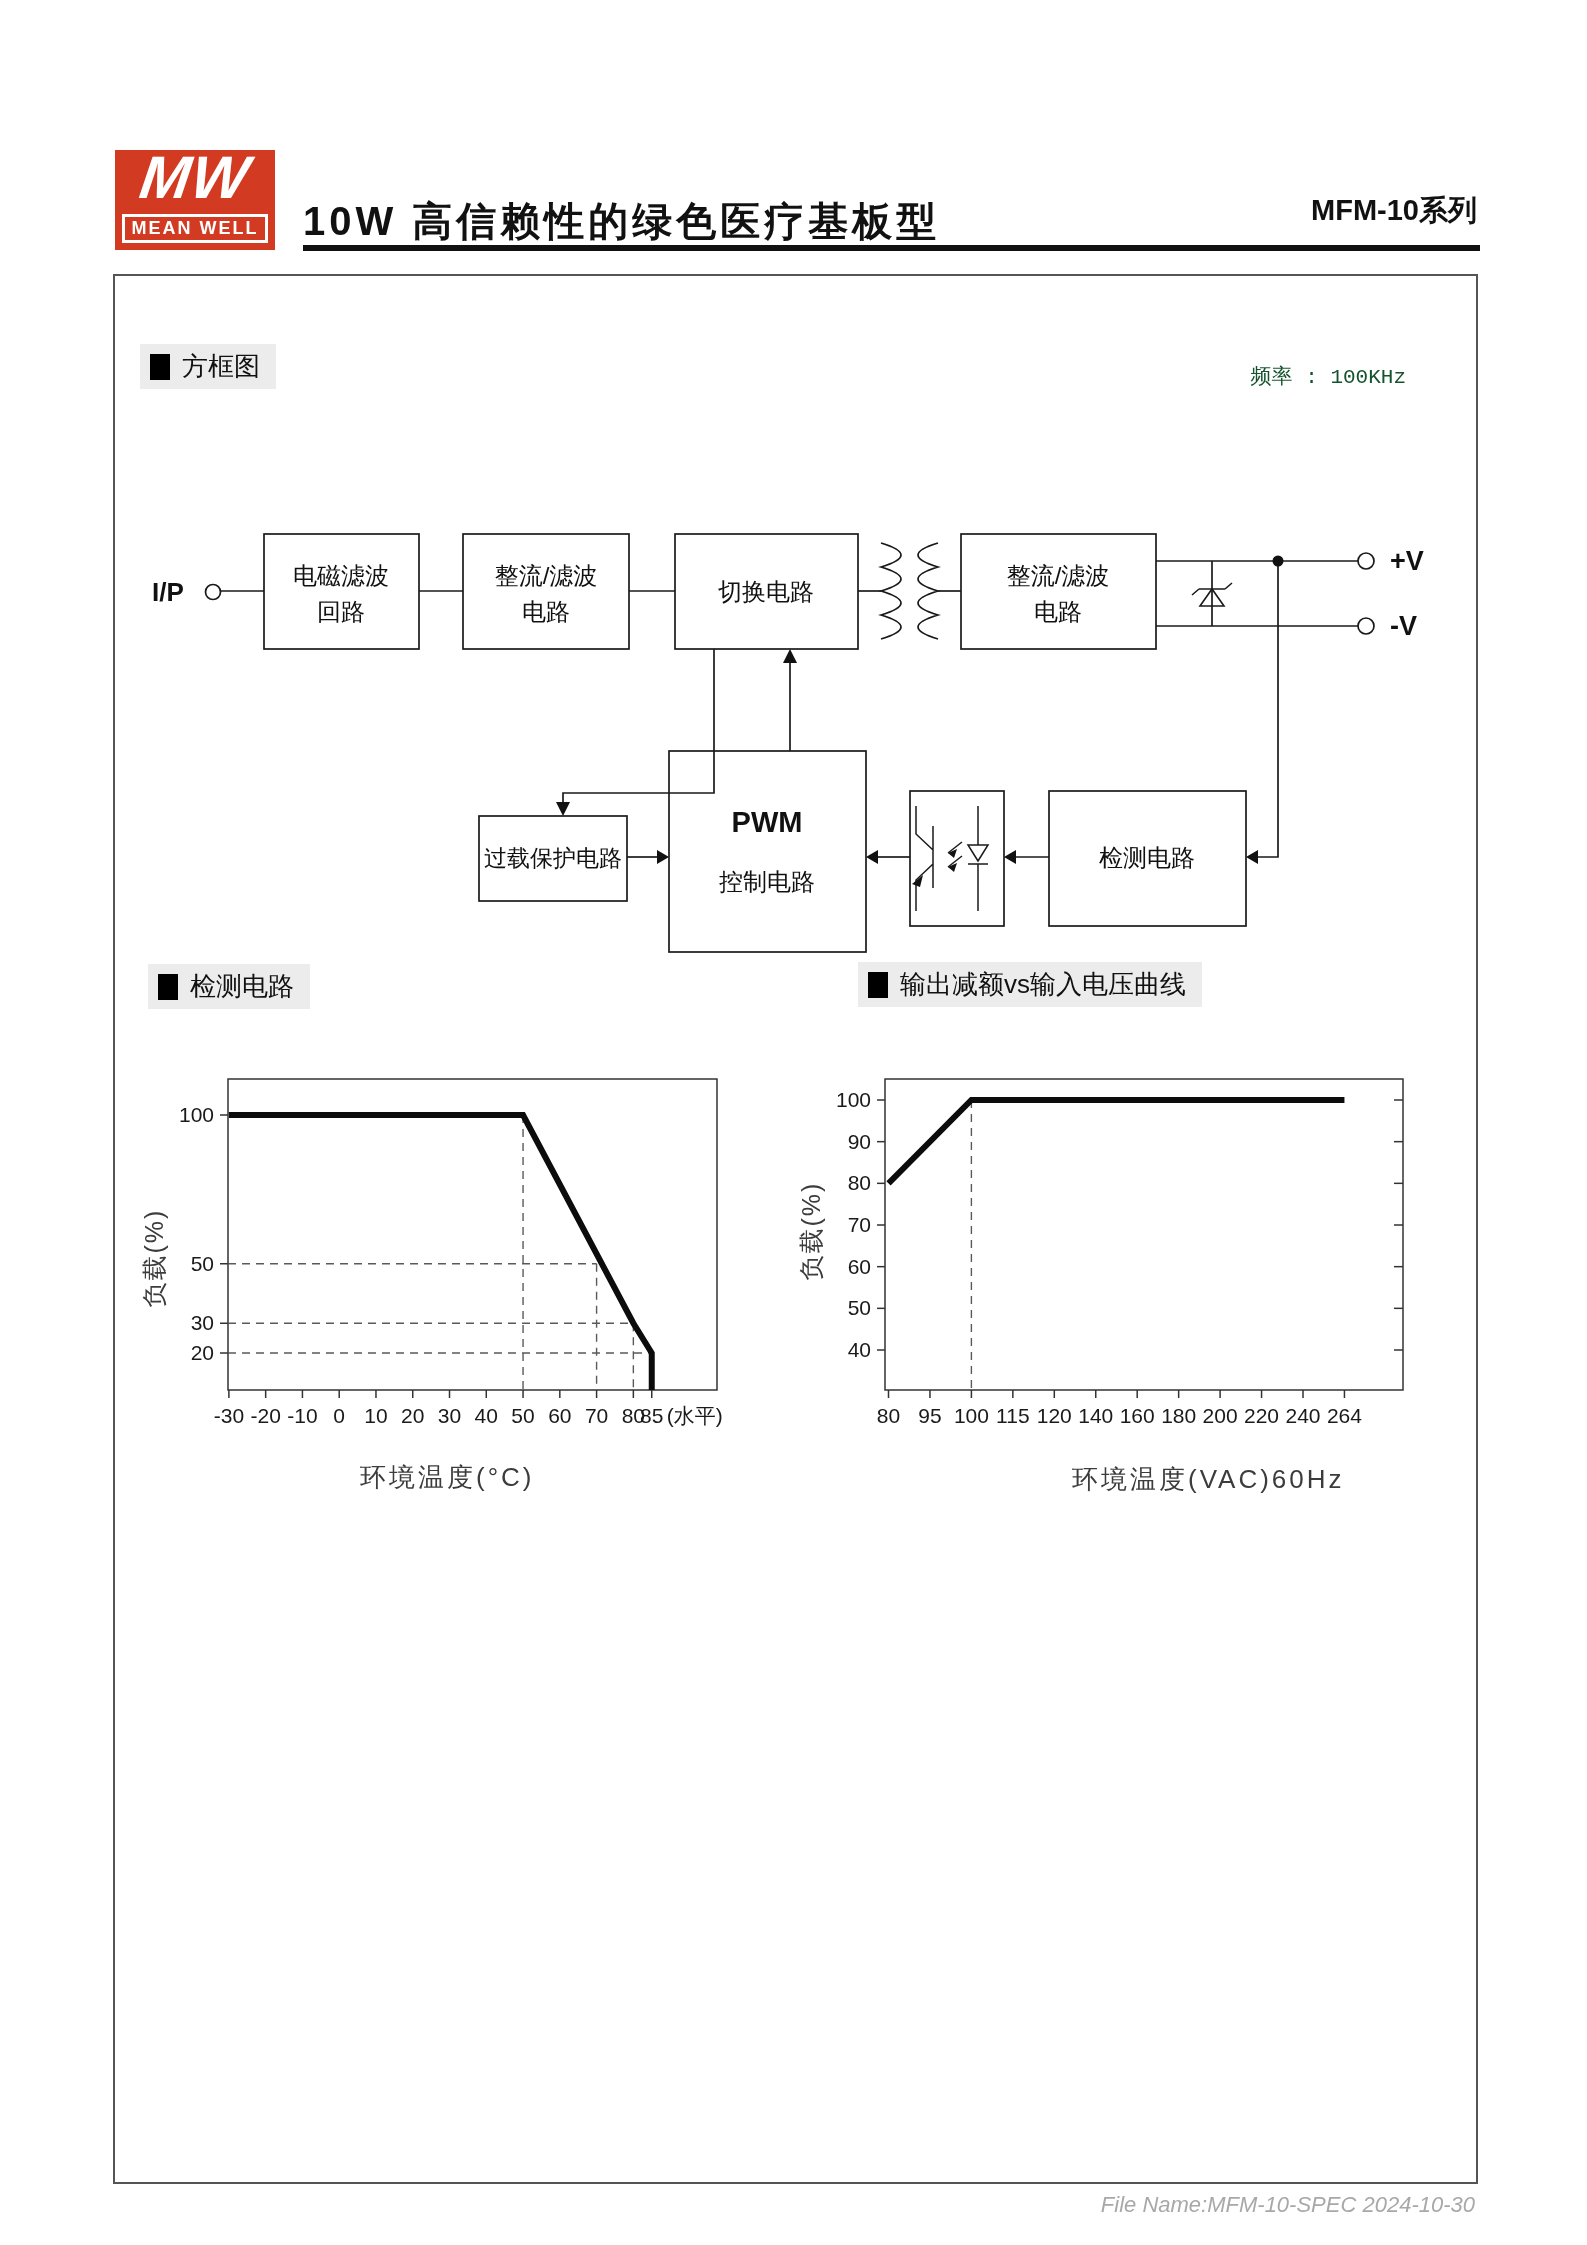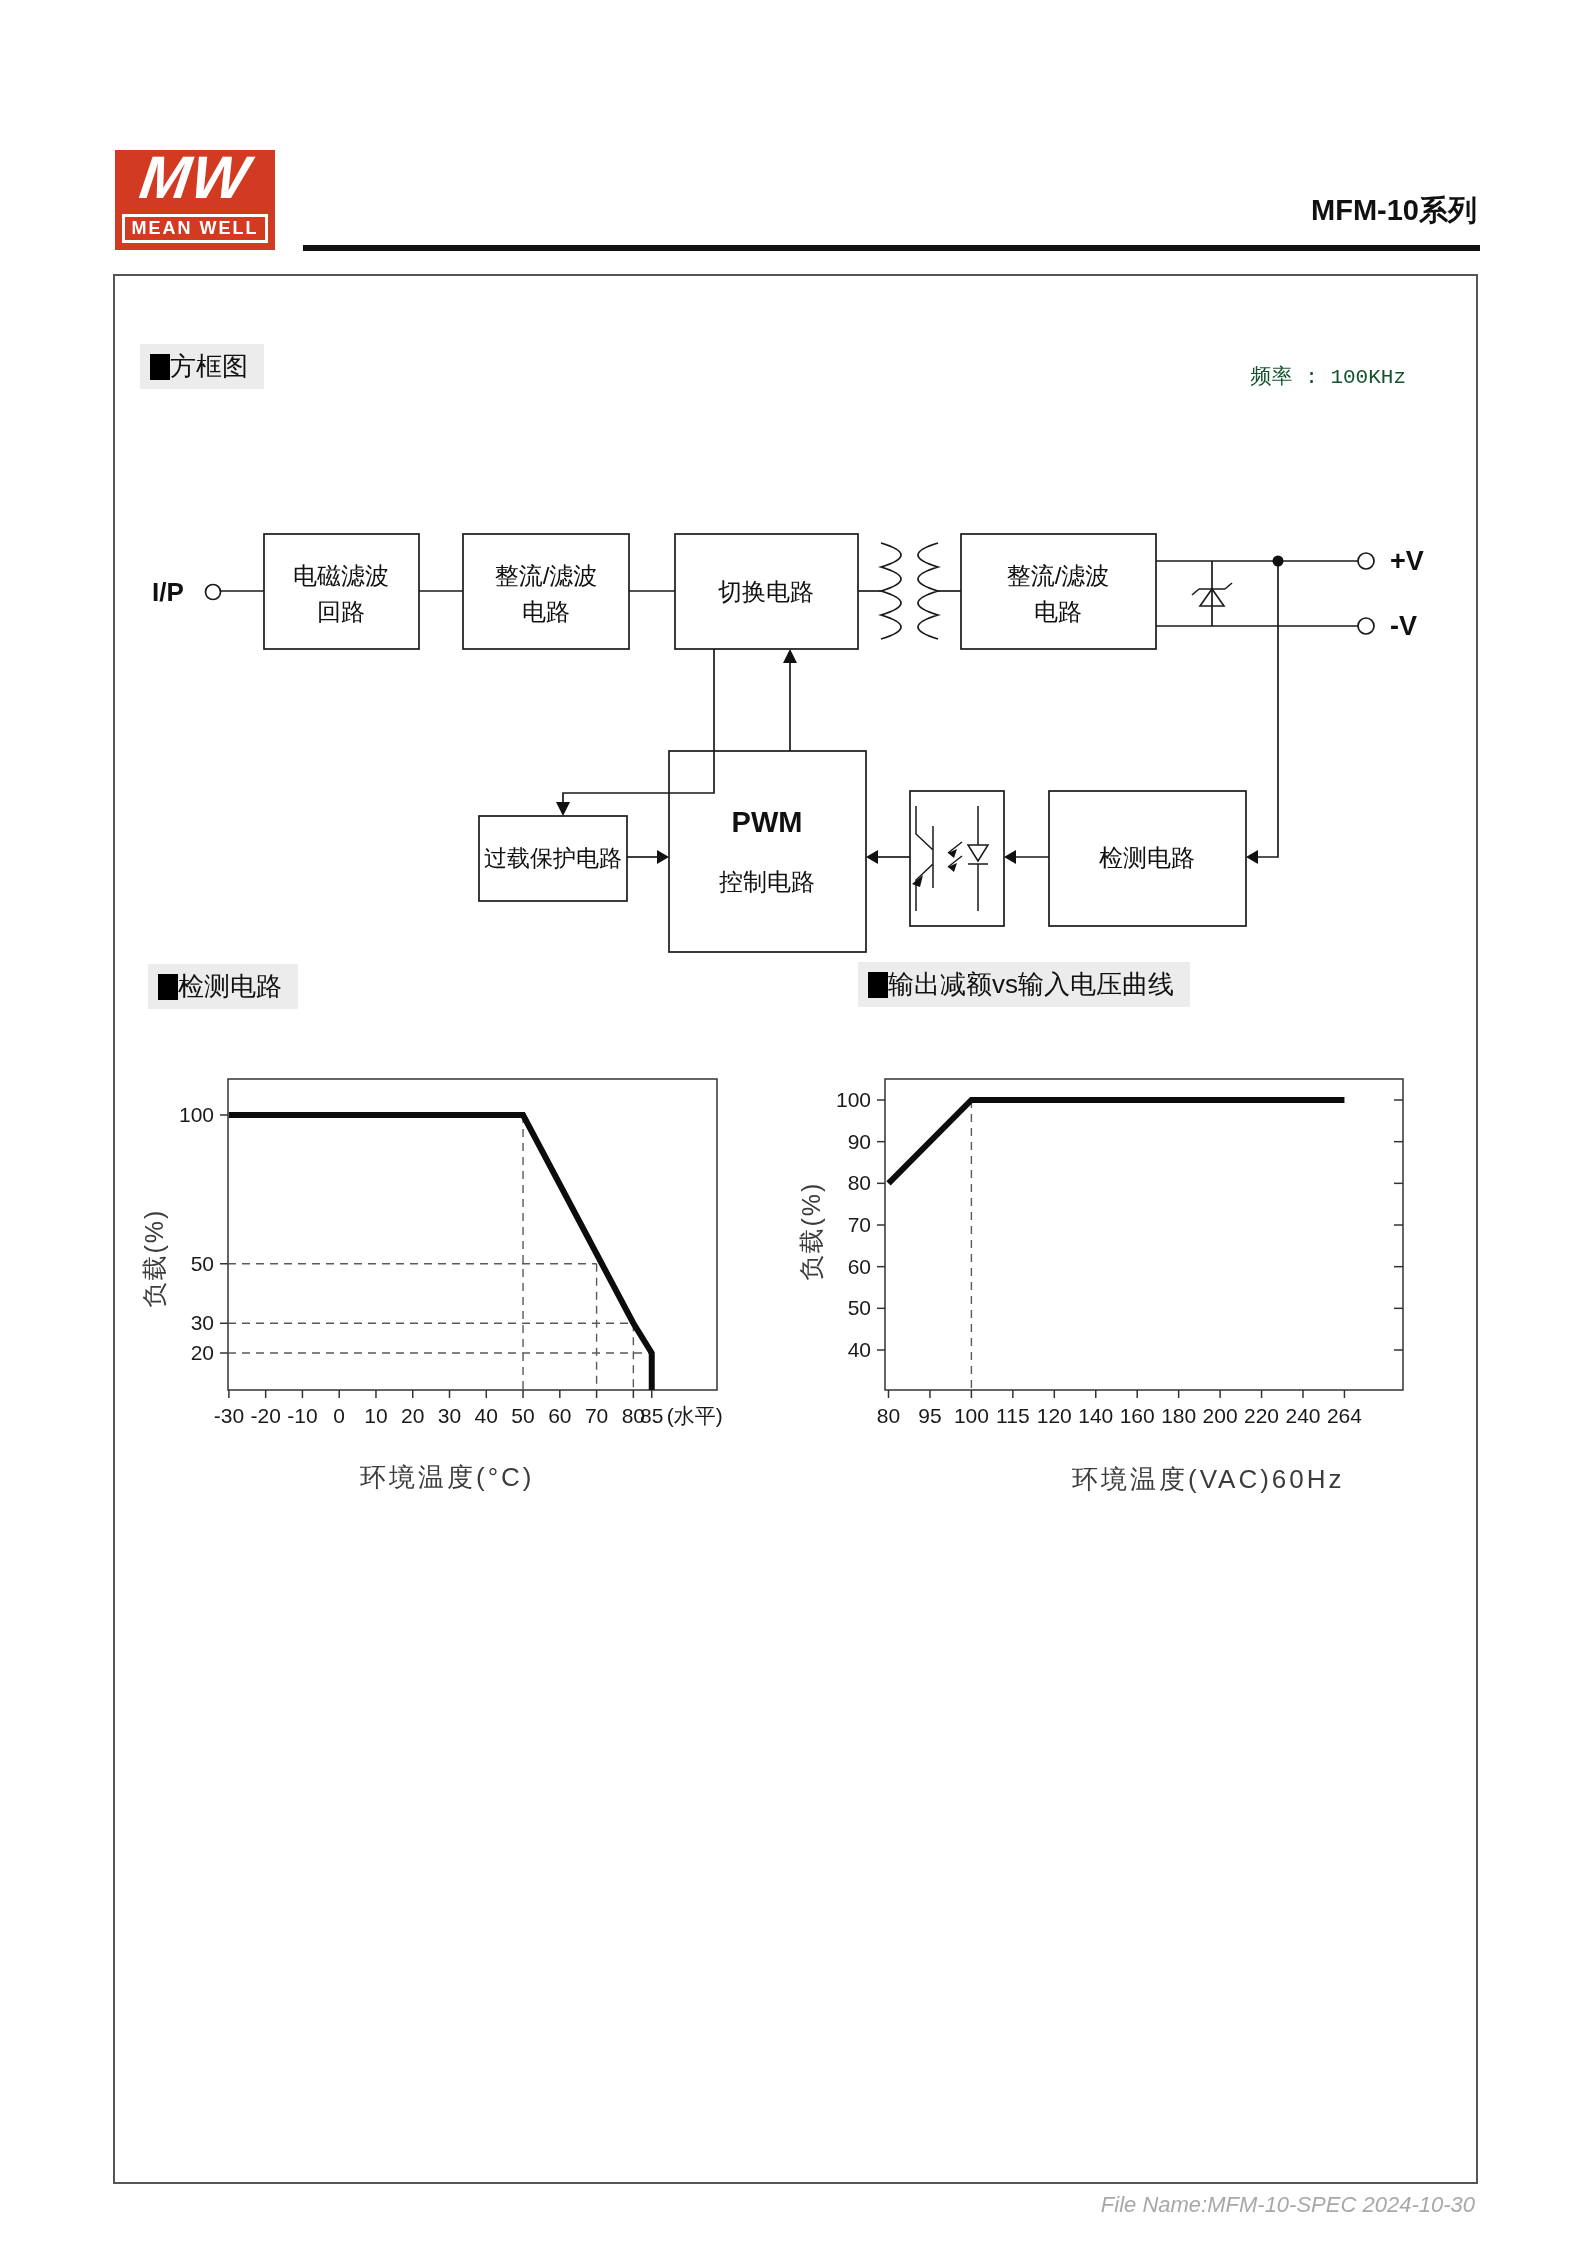--- a/index.html
+++ b/index.html
@@ -15,41 +15,42 @@
               font-size:18px;font-weight:bold;color:#fff;letter-spacing:2px;padding:1px 0;}
   .title{position:absolute;left:303px;top:194px;font-size:40px;font-weight:bold;letter-spacing:4px;white-space:nowrap;}
   .series{position:absolute;top:191px;right:110px;font-size:29px;font-weight:bold;white-space:nowrap;}
   .rule{position:absolute;left:303px;top:245px;width:1177px;height:6px;background:#111;}
 
   
   .frame{position:absolute;left:113px;top:274px;width:1361px;height:1906px;border:2px solid #555;}
 
   
   .section-label{position:absolute;background:var(--label-bg,#ececec);font-size:26px;color:#111;
-                 padding:5px 16px 5px 10px;display:flex;align-items:center;white-space:nowrap;}
+                 padding:5px 16px 5px 10px;display:flex;align-items:center;gap:12px;white-space:nowrap;}
   .marker{width:20px;height:26px;background:#000;display:inline-block;flex:0 0 auto;}
   .freq{position:absolute;top:362px;right:181px;font-size:21px;color:#14532d;white-space:nowrap;font-family:Liberation Mono, monospace;}
 
   
   .axis-title{position:absolute;font-size:26px;color:#3c3c3c;letter-spacing:3px;white-space:nowrap;}
   .y-title{position:absolute;width:200px;height:34px;text-align:center;transform:rotate(-90deg);
            font-size:25px;color:#3c3c3c;letter-spacing:2px;}
 
   .footer{position:absolute;top:2192px;right:112px;font-size:22px;font-style:italic;
           color:var(--footer-gray,#a8a8a8);white-space:nowrap;}
 </style>
 </head>
 <body>
 
 <div class="page">
 
   <div class="logo">
     <div class="logo-mw">MW</div>
     <div class="logo-brand">MEAN WELL</div>
   </div>
+  <div class="title">10W 高信赖性的绿色医疗基板型</div>
   <div class="series">MFM-10系列</div>
   <div class="rule"></div>
 
   <div class="frame"></div>
 
   <div class="section-label" style="left:140px;top:344px;">
     <span class="marker"></span>
     <span>方框图</span>
   </div>
   <div class="freq">频率 : 100KHz</div>

